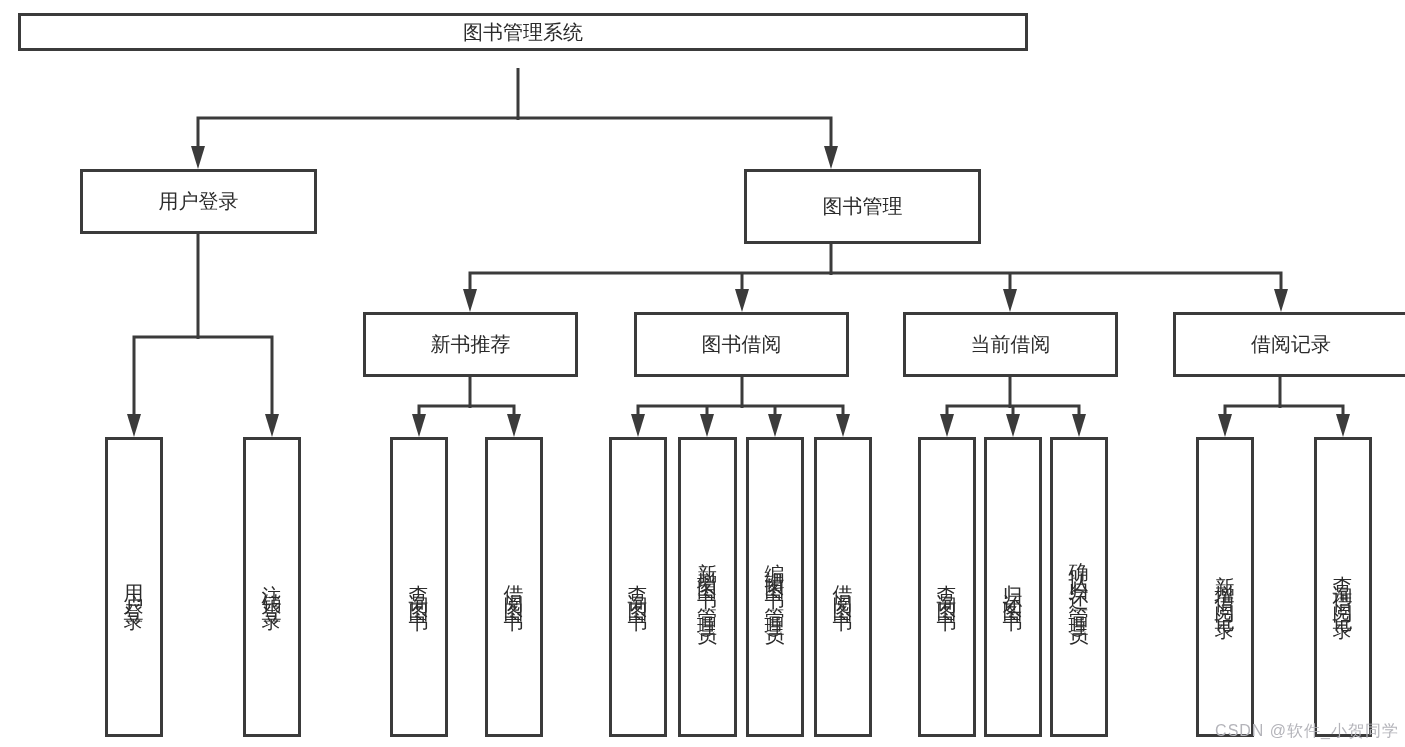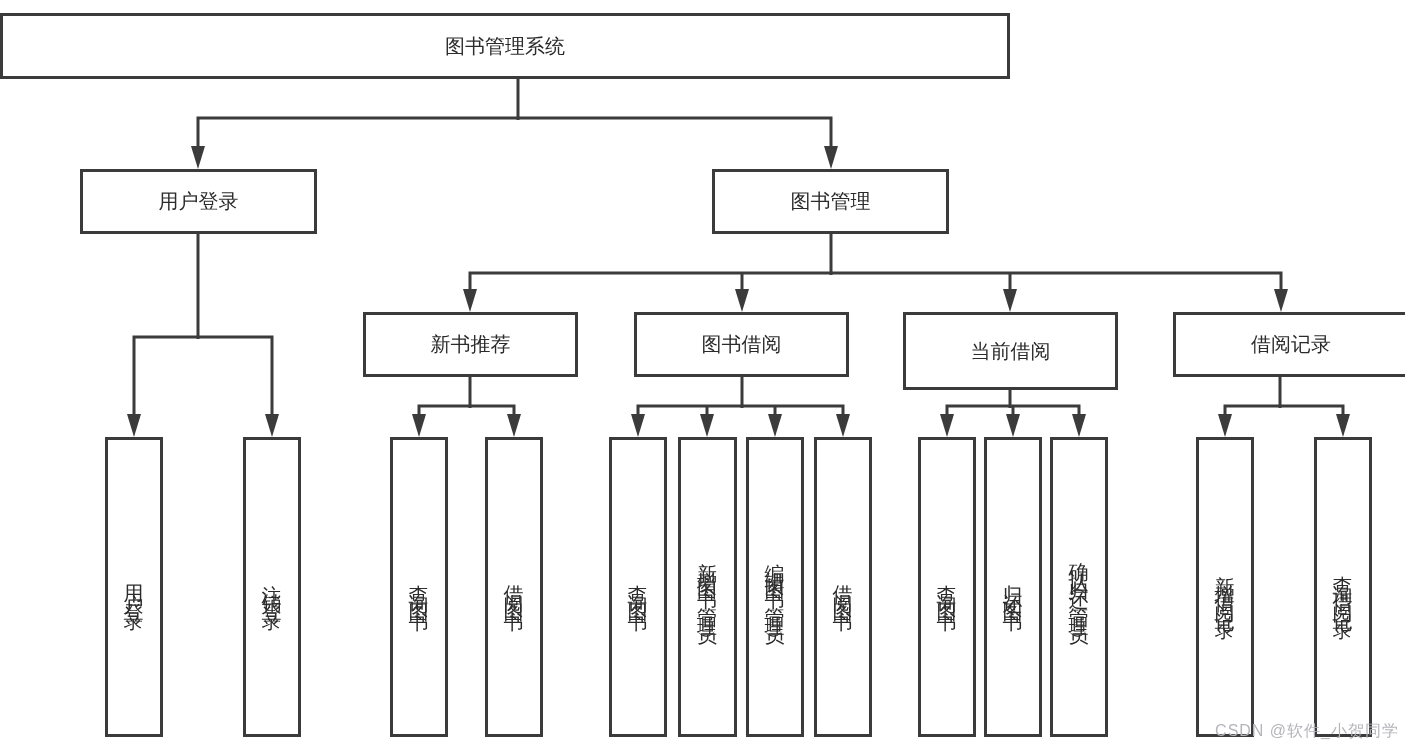--- a/index.html
+++ b/index.html
@@ -104,28 +104,28 @@
     <polygon class="ar" points="940,414 954,414 947,437"></polygon>
     <polygon class="ar" points="1006,414 1020,414 1013,437"></polygon>
     <polygon class="ar" points="1072,414 1086,414 1079,437"></polygon>
 
     <line class="ln" x1="1280" y1="377" x2="1280" y2="408"></line>
     <polyline class="ln" points="1225,420 1225,406 1343,406 1343,420"></polyline>
     <polygon class="ar" points="1218,414 1232,414 1225,437"></polygon>
     <polygon class="ar" points="1336,414 1350,414 1343,437"></polygon>
   </svg>
 
-  <div class="node" style="left:0; top:13px; width:1010px; height:66px">图书管理系统</div>
+  <div class="node" style="left:18px; top:13px; width:1010px; height:38px">图书管理系统</div>
 
   <div class="node" style="left:80px; top:169px; width:237px; height:65px">用户登录</div>
-  <div class="node" style="left:712px; top:169px; width:237px; height:65px">图书管理</div>
+  <div class="node" style="left:744px; top:169px; width:237px; height:75px">图书管理</div>
 
   <div class="node" style="left:363px; top:312px; width:215px; height:65px">新书推荐</div>
   <div class="node" style="left:634px; top:312px; width:215px; height:65px">图书借阅</div>
-  <div class="node" style="left:903px; top:312px; width:215px; height:78px">当前借阅</div>
+  <div class="node" style="left:903px; top:312px; width:215px; height:65px">当前借阅</div>
   <div class="node" style="left:1173px; top:312px; width:236px; height:65px">借阅记录</div>
 
   <div class="node leaf" style="left:105px; top:437px; width:58px; height:300px">
     <span class="vtxt">用户登录</span>
   </div>
   <div class="node leaf" style="left:243px; top:437px; width:58px; height:300px">
     <span class="vtxt">注销登录</span>
   </div>
 
   <div class="node leaf" style="left:390px; top:437px; width:58px; height:300px">

